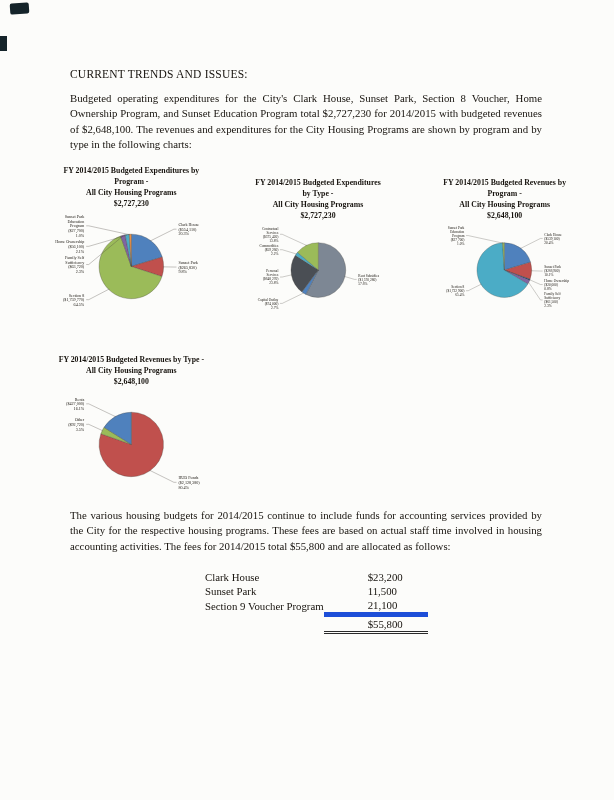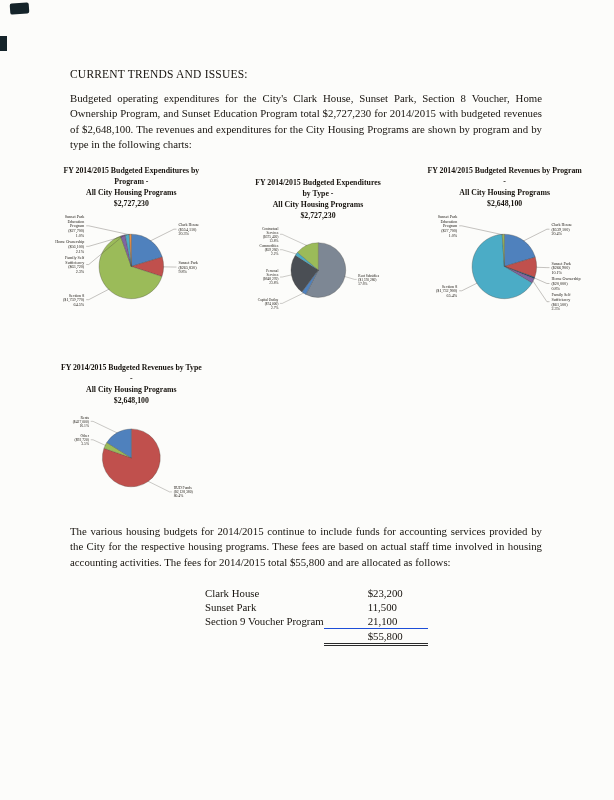--- a/index.html
+++ b/index.html
@@ -34,21 +34,21 @@
     white-space:pre-line;line-height:1.4;margin:0 0 1px 0;
   }
   .pie svg{display:block;width:100%;height:auto;}
   .pie svg text{font-family:"Liberation Serif", serif;}
   .fees-table{
     margin:16px 0 0 205px;
     font-size:10.8px;border-collapse:collapse;
   }
   .fees-table td{padding:1px 0;}
   .fees-table td.amt{text-align:left;min-width:60px;padding-left:44px;}
-  .fees-table td.rule{border-bottom:1px solid #1d4ed8;}
+  .fees-table td.rule{border-bottom:5px solid #1d4ed8;}
   .fees-table td.grand{border-bottom:3px double #2a2a2a;}
 </style>
 </head>
 <body>
 
 <div class="artifact a1"></div>
 <div class="artifact a2"></div>
 
 <div class="heading">CURRENT TRENDS AND ISSUES:</div>
 
@@ -99,21 +99,21 @@
           <text text-anchor="end" font-size="6.4" fill="#1b1711"><tspan x="50" y="142.1">Capital Outlay</tspan><tspan x="50" y="149.3">($74,000)</tspan><tspan x="50" y="156.5">2.7%</tspan></text>
           <polyline points="74.8,94.6 57,98.7 53,98.7" fill="none" stroke="#4a4640" stroke-width="0.5"></polyline>
           <text text-anchor="end" font-size="6.4" fill="#1b1711"><tspan x="50" y="90.3">Personal</tspan><tspan x="50" y="97.5">Services</tspan><tspan x="50" y="104.7">($648,270)</tspan><tspan x="50" y="111.9">23.8%</tspan></text>
           <polyline points="83.6,56.8 57,48.8 53,48.8" fill="none" stroke="#4a4640" stroke-width="0.5"></polyline>
           <text text-anchor="end" font-size="6.4" fill="#1b1711"><tspan x="50" y="44.0">Commodities</tspan><tspan x="50" y="51.2">($59,260)</tspan><tspan x="50" y="58.4">2.2%</tspan></text>
           <polyline points="102.5,41.5 57,20.6 53,20.6" fill="none" stroke="#4a4640" stroke-width="0.5"></polyline>
           <text text-anchor="end" font-size="6.4" fill="#1b1711"><tspan x="50" y="12.2">Contractual</tspan><tspan x="50" y="19.4">Services</tspan><tspan x="50" y="26.6">($375,420)</tspan><tspan x="50" y="33.8">13.8%</tspan></text>
         </svg>
       </div>
   </figure>
-  <figure class="chart-cell" style="margin:0">
+  <figure class="chart-cell" style="margin:12px">
     <figcaption class="chart-title">FY 2014/2015 Budgeted Revenues  by Program -
 All City Housing  Programs
 $2,648,100</figcaption>
     <div class="pie">
         <svg viewBox="0 0 246 168">
           <path d="M123,86 L123.0,36.0 A50,50 0 0 1 170.9,71.6 Z" fill="#4f81bd" stroke="#45413c" stroke-width="0.5"></path>
           <path d="M123,86 L170.9,71.6 A50,50 0 0 1 170.1,102.8 Z" fill="#c0504d" stroke="#45413c" stroke-width="0.5"></path>
           <path d="M123,86 L170.1,102.8 A50,50 0 0 1 169.3,105.0 Z" fill="#1f497d" stroke="#45413c" stroke-width="0.5"></path>
           <path d="M123,86 L169.3,105.0 A50,50 0 0 1 166.0,111.5 Z" fill="#8064a2" stroke="#45413c" stroke-width="0.5"></path>
           <path d="M123,86 L166.0,111.5 A50,50 0 1 1 119.7,36.1 Z" fill="#4bacc6" stroke="#45413c" stroke-width="0.5"></path>
@@ -126,21 +126,21 @@
           <text text-anchor="start" font-size="6.4" fill="#1b1711"><tspan x="196" y="107.6">Home Ownership</tspan><tspan x="196" y="114.8">($20,000)</tspan><tspan x="196" y="122.0">0.8%</tspan></text>
           <polyline points="166.9,107.8 189,140.6 193,140.6" fill="none" stroke="#4a4640" stroke-width="0.5"></polyline>
           <text text-anchor="start" font-size="6.4" fill="#1b1711"><tspan x="196" y="132.2">Family Self</tspan><tspan x="196" y="139.4">Sufficiency</tspan><tspan x="196" y="146.6">($61,500)</tspan><tspan x="196" y="153.8">2.3%</tspan></text>
           <polyline points="81.2,111.6 57,123.7 53,123.7" fill="none" stroke="#4a4640" stroke-width="0.5"></polyline>
           <text text-anchor="end" font-size="6.4" fill="#1b1711"><tspan x="50" y="118.9">Section 8</tspan><tspan x="50" y="126.1">($1,732,900)</tspan><tspan x="50" y="133.3">65.4%</tspan></text>
           <polyline points="121.4,37.0 57,23.0 53,23.0" fill="none" stroke="#4a4640" stroke-width="0.5"></polyline>
           <text text-anchor="end" font-size="6.4" fill="#1b1711"><tspan x="50" y="11.0">Sunset Park</tspan><tspan x="50" y="18.2">Education</tspan><tspan x="50" y="25.4">Program</tspan><tspan x="50" y="32.6">($27,700)</tspan><tspan x="50" y="39.8">1.0%</tspan></text>
         </svg>
       </div>
   </figure>
-  <figure class="chart-cell" style="margin:8px">
+  <figure class="chart-cell" style="margin:0">
     <figcaption class="chart-title">FY 2014/2015 Budgeted Revenues  by Type -
 All City Housing  Programs
 $2,648,100</figcaption>
     <div class="pie">
         <svg viewBox="0 0 246 168">
           <path d="M123,86 L123.0,36.0 A50,50 0 1 1 75.8,69.4 Z" fill="#c0504d" stroke="#45413c" stroke-width="0.5"></path>
           <path d="M123,86 L75.8,69.4 A50,50 0 0 1 80.6,59.5 Z" fill="#9bbb59" stroke="#45413c" stroke-width="0.5"></path>
           <path d="M123,86 L80.6,59.5 A50,50 0 0 1 123.0,36.0 Z" fill="#4f81bd" stroke="#45413c" stroke-width="0.5"></path>
           <polyline points="151.3,126.0 189,144.7 193,144.7" fill="none" stroke="#4a4640" stroke-width="0.5"></polyline>
           <text text-anchor="start" font-size="6.4" fill="#1b1711"><tspan x="196" y="139.9">HUD Funds</tspan><tspan x="196" y="147.1">($2,128,380)</tspan><tspan x="196" y="154.3">80.4%</tspan></text>

